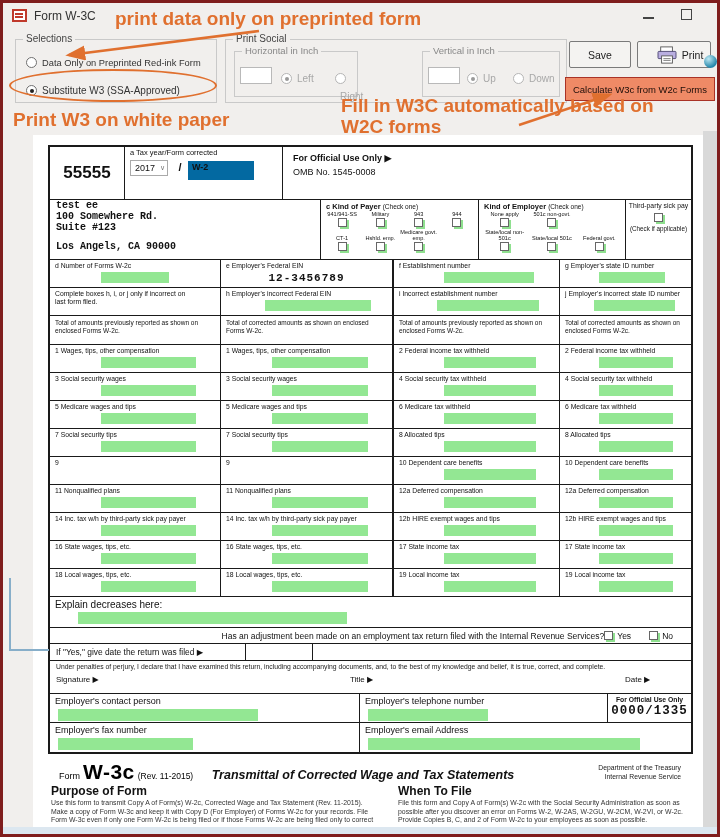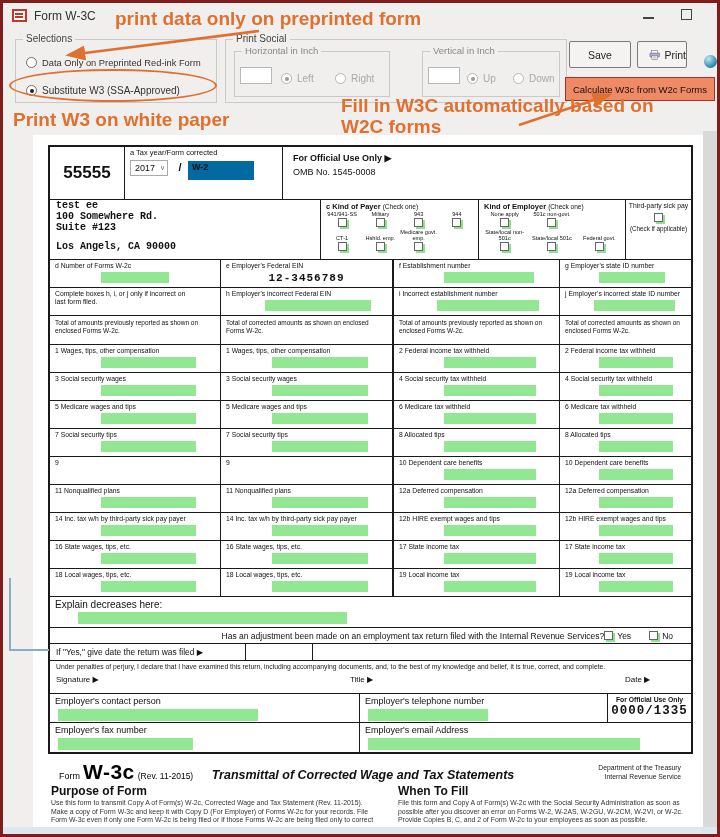--- a/index.html
+++ b/index.html
@@ -153,21 +153,21 @@
       <span class="radio"></span><span class="radiolbl" style="font-size:9.3px;">Data Only on Preprinted Red-ink Form</span>
     </div>
     <div style="position:absolute; left:10px; top:40px;">
       <span class="radio sel"></span><span class="radiolbl">Substitute W3 (SSA-Approved)</span>
     </div>
   </div>
   <div class="ellipse"></div>
 
   <div class="group" style="left:222px; top:36px; width:342px; height:64px;">
     <span class="grouplabel">Print Social</span>
-    <div class="group" style="left:8px; top:11px; width:156px; height:46px;">
+    <div class="group" style="left:8px; top:11px; width:124px; height:46px;">
       <span class="grouplabel" style="font-size:9.5px; color:#888;">Horizontal in Inch</span>
       <input class="offinput" style="left: 5px; top: 15px;">
       <div style="position:absolute; left:46px; top:16px;">
         <span class="radio dis sel"></span><span class="radiolbl dis">Left</span>
       </div>
       <div style="position:absolute; left:100px; top:16px;">
         <span class="radio dis"></span><span class="radiolbl dis">Right</span>
       </div>
     </div>
     <div class="group" style="left:196px; top:11px; width:138px; height:46px;">
@@ -176,21 +176,21 @@
       <div style="position:absolute; left:44px; top:16px;">
         <span class="radio dis sel"></span><span class="radiolbl dis">Up</span>
       </div>
       <div style="position:absolute; left:90px; top:16px;">
         <span class="radio dis"></span><span class="radiolbl dis">Down</span>
       </div>
     </div>
   </div>
 
   <button class="btn" style="left:566px; top:38px; width:62px; height:27px;">Save</button>
-  <button class="btn" style="left:634px; top:38px; width:50px; height:27px;padding-left:11px;">
+  <button class="btn" style="left:634px; top:38px; width:74px; height:27px;padding-left:11px;">
     <svg class="printer" viewBox="0 0 24 20">
       <rect x="5" y="1" width="13" height="6" fill="#fff" stroke="#555" stroke-width="1"></rect>
       <rect x="2" y="6" width="20" height="8" rx="1" fill="#b9aee0" stroke="#4a4470" stroke-width="1"></rect>
       <rect x="6" y="11" width="12" height="8" fill="#fff" stroke="#555" stroke-width="1"></rect>
       <line x1="8" y1="14" x2="16" y2="14" stroke="#777" stroke-width="1"></line>
       <line x1="8" y1="16" x2="16" y2="16" stroke="#777" stroke-width="1"></line>
     </svg>
     <span>Print</span>
   </button>
   <div class="bluedot"></div>
@@ -570,21 +570,21 @@
   <div class="ftitle">Transmittal of Corrected Wage and Tax Statements</div>
   <div class="fdept">
     <div>Department of the Treasury</div>
     <div>Internal Revenue Service</div>
   </div>
   <div class="fcol purpose">
     <h3>Purpose of Form</h3>
     <p>Use this form to transmit Copy A of Form(s) W-2c, Corrected Wage and Tax Statement (Rev. 11-2015). Make a copy of Form W-3c and keep it with Copy D (For Employer) of Forms W-2c for your records. File Form W-3c even if only one Form W-2c is being filed or if those Forms W-2c are being filed only to correct an</p>
   </div>
   <div class="fcol when">
-    <h3>When To Fill</h3>
+    <h3>When To File</h3>
     <p>File this form and Copy A of Form(s) W-2c with the Social Security Administration as soon as possible after you discover an error on Forms W-2, W-2AS, W-2GU, W-2CM, W-2VI, or W-2c. Provide Copies B, C, and 2 of Form W-2c to your employees as soon as possible.</p>
   </div>
 
   <div class="bottomstrip"></div>
 
   <svg class="overlay">
     <defs>
       <marker id="ah" markerWidth="9" markerHeight="8" refX="6.5" refY="3" orient="auto">
         <path d="M0,0 L8,3 L0,6 z" fill="#e0702f"></path>
       </marker>

